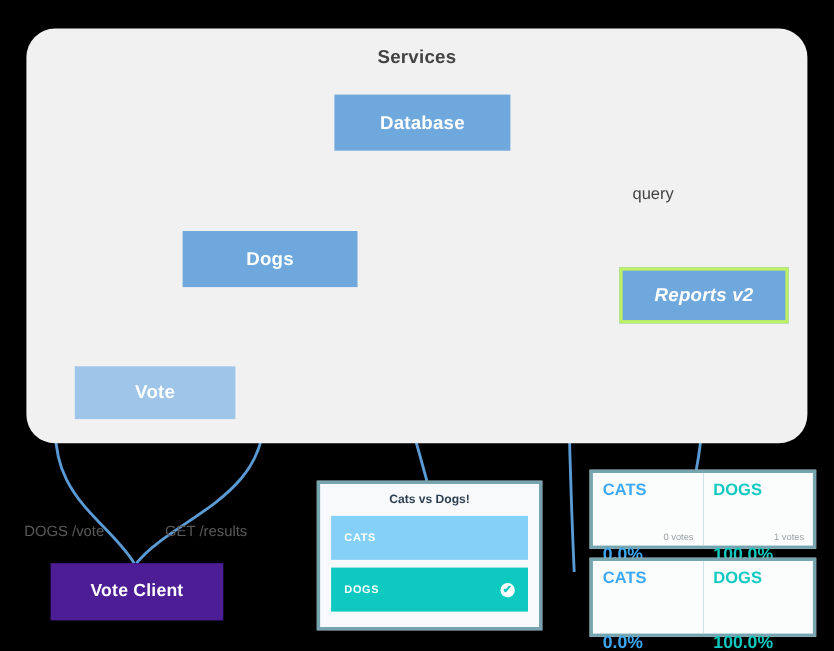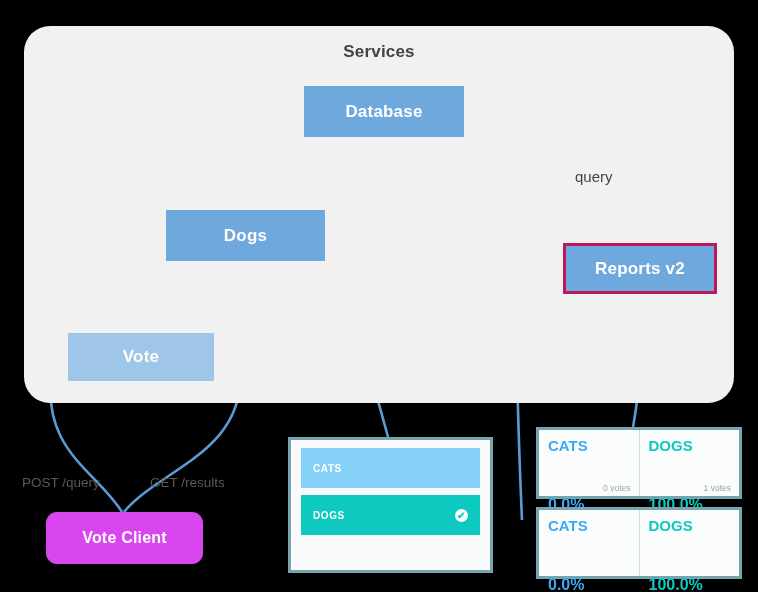--- a/index.html
+++ b/index.html
@@ -51,27 +51,27 @@
     align-items: center;
     justify-content: center;
     color: #ffffff;
     font-weight: bold;
     font-size: 17px;
     letter-spacing: .2px;
     box-sizing: border-box;
   }
   .box-blue   { background: #6fa8dc; }
   .box-light  { background: #9fc5e8; }
-  .box-teal   { background: #d946ef; border-radius: 11px; }
+  .box-teal   { background: #4c1d95; }
 
   #box-database { left: 304px; top: 86px;  width: 160px; height: 51px; }
   #box-votes    { left: 166px; top: 210px; width: 159px; height: 51px; }
   #box-reports  { left: 435px; top: 210px; width: 159px; height: 51px; }
   #box-reportsv2{ left: 563px; top: 243px; width: 154px; height: 51px;
-                  border: 3px solid #be185d; z-index: 5; }
+                  border: 3px solid #bef264; z-index: 5; font-style: italic; }
   #box-vote     { left: 68px;  top: 333px; width: 146px; height: 48px; }
   #box-voteclient { left: 46px; top: 512px; width: 157px; height: 52px;
                     font-size: 16px; }
 
   .query-label {
     position: absolute;
     left: 575px;
     top: 168px;
     font-size: 15px;
     color: #434343;
@@ -203,24 +203,25 @@
 
 
   <div class="box box-blue" id="box-reportsv2">Reports v2</div>
 
   <div class="box box-light" id="box-vote">Vote</div>
 
   <div class="query-label">query</div>
 
   <div class="box box-teal" id="box-voteclient">Vote Client</div>
 
-  <div class="edge-label" id="label-post">POST /query</div>
+  <div class="edge-label" id="label-post">DOGS /vote</div>
   <div class="edge-label" id="label-get">GET /results</div>
 
   <div class="vote-app">
+    <div class="vote-app-title">Cats vs Dogs!</div>
     <div class="vote-option vote-cats">
       <span>CATS</span>
     </div>
     <div class="vote-option vote-dogs">
       <span>DOGS</span>
       <span class="check-icon">✔</span>
     </div>
   </div>
 
   <div class="results-panel" id="results-1">

